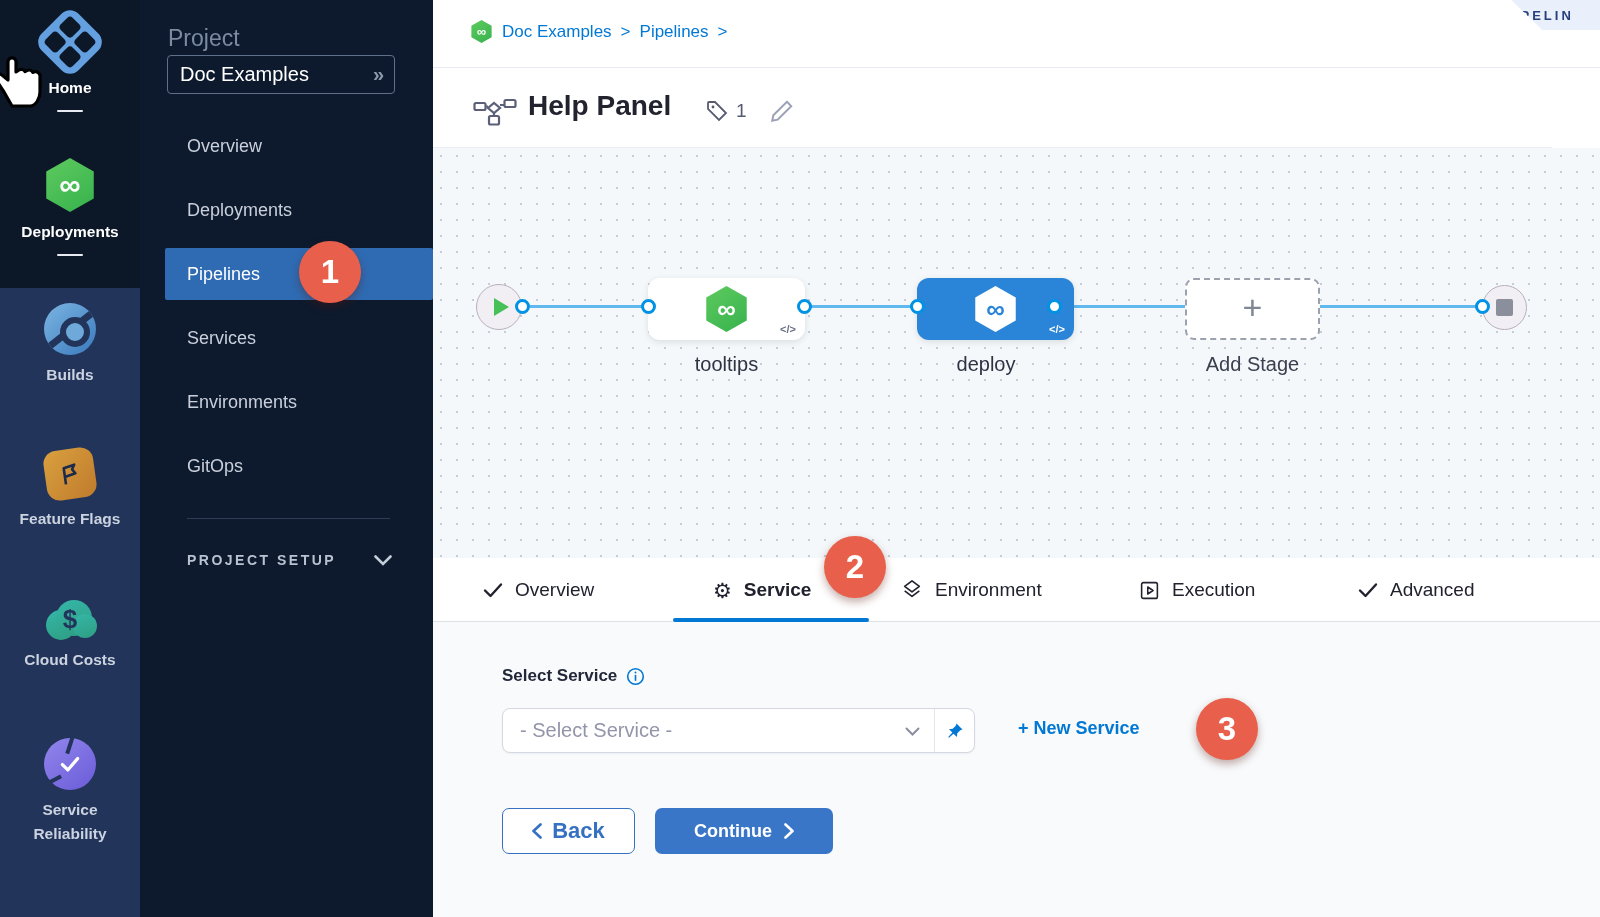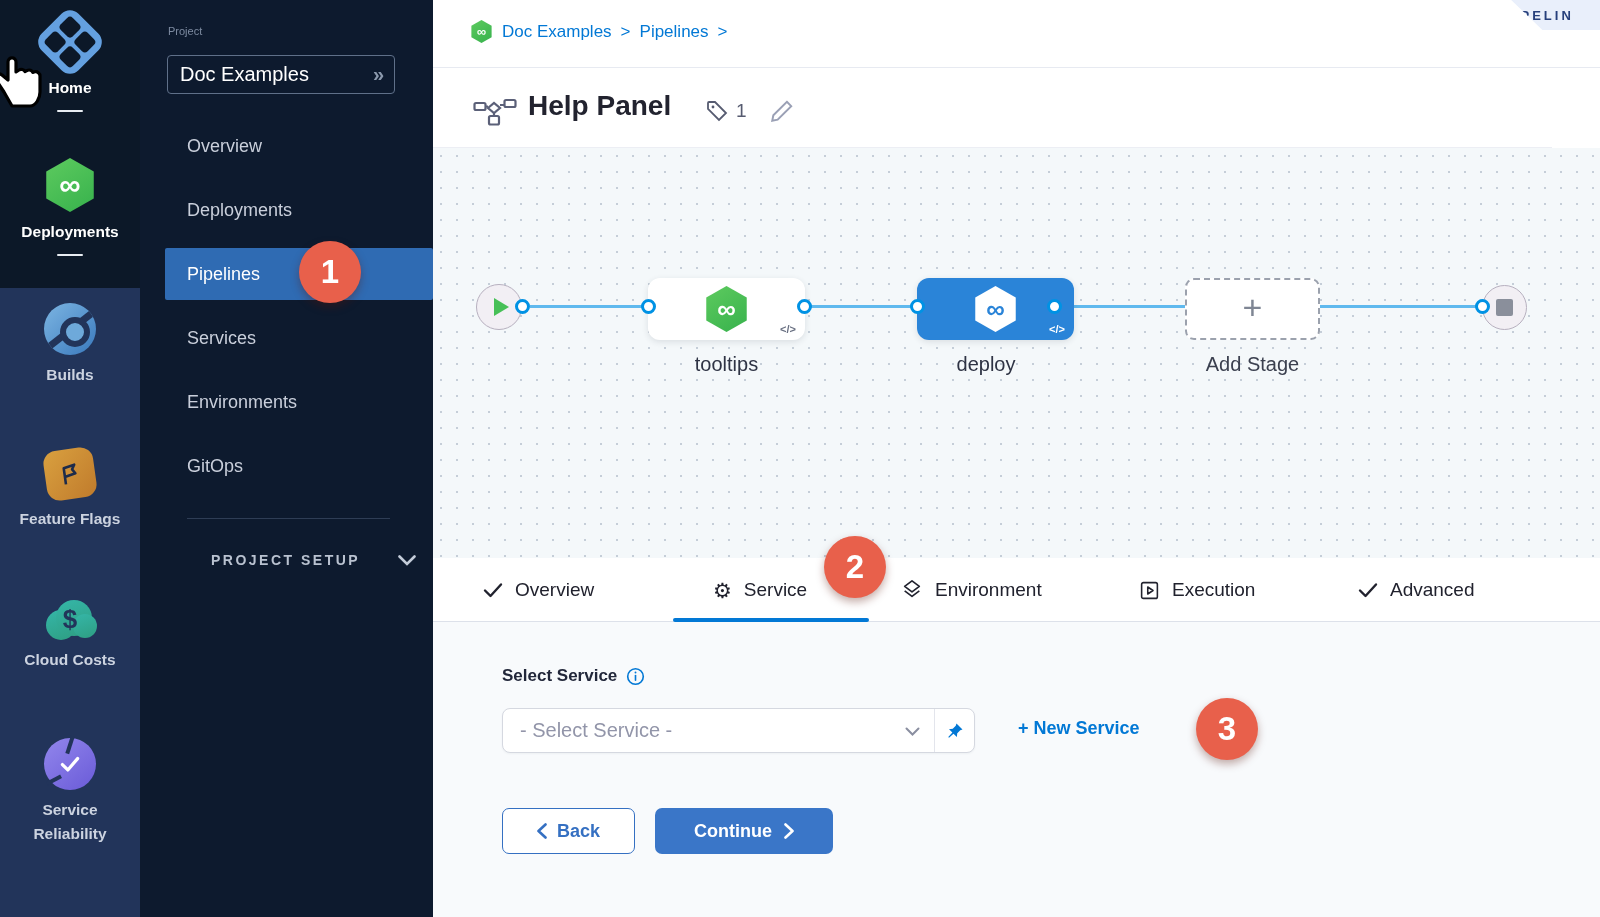--- a/index.html
+++ b/index.html
@@ -29,28 +29,28 @@
   .icon-cc .c1 { width:30px; height:30px; left:4px; top:10px; }
   .icon-cc .c2 { width:36px; height:36px; left:14px; top:0; }
   .icon-cc .c3 { width:24px; height:24px; left:31px; top:14px; }
   .icon-cc .d { position:absolute; left:0; top:4px; width:56px; text-align:center; font-size:26px; font-weight:700; color:#22345a; z-index:2; }
   .icon-sr { width:52px; height:52px; border-radius:50%; background:linear-gradient(140deg,#9286ec,#6a5bd8); position:relative; display:flex; align-items:center; justify-content:center; }
   .icon-sr:before { content:""; position:absolute; left:24px; top:-2px; width:4px; height:18px; background:#22345a; transform:rotate(18deg); }
   .icon-sr:after { content:""; position:absolute; left:8px; bottom:2px; width:4px; height:16px; background:#22345a; transform:rotate(62deg); }
 
   
   .psidebar { position:absolute; left:140px; top:0; width:293px; height:917px; background:#0d1a2e; }
-  .proj-label { position:absolute; left:28px; top:25px; font-size:11px; color:#7d8ba1; }
+  .proj-label { position:absolute; left:28px; top:25px; font-size:23px; color:#7d8ba1; }
   .proj-box { position:absolute; left:27px; top:55px; width:228px; height:39px; border:1px solid #5f7089; border-radius:4px; display:flex; align-items:center; justify-content:space-between; padding:0 12px; cursor:pointer; }
   .proj-box .name { color:#fff; font-size:20px; font-weight:500; }
   .proj-box .dblchev { color:#8b99ad; font-size:20px; font-weight:700; letter-spacing:-2px; }
   .pnav-item { position:absolute; left:0; width:293px; height:52px; display:flex; align-items:center; padding-left:47px; font-size:18px; color:#c9cfdb; cursor:pointer; }
   .pnav-item.sel { background:#2f6bb3; color:#fff; left:25px; width:268px; padding-left:22px; border-radius:2px; }
   .pnav-div { position:absolute; left:47px; top:518px; width:203px; height:1px; background:#2e3d55; }
-  .psetup { position:absolute; left:47px; top:552px; display:flex; align-items:center; gap:38px; cursor:pointer;margin-left:24px; }
+  .psetup { position:absolute; left:47px; top:552px; display:flex; align-items:center; gap:38px; cursor:pointer; }
   .psetup .t { font-size:14px; font-weight:700; letter-spacing:2.5px; color:#b9c2d0; }
 
   
   .main { position:absolute; left:433px; top:0; width:1167px; height:917px; background:#fff; }
   .crumb-row { position:absolute; left:0; top:0; width:1167px; height:68px; background:#fff; border-bottom:1px solid #e7eaf1; }
   .crumbs { position:absolute; left:37px; top:20px; display:flex; align-items:center; gap:9px; font-size:17px; color:#0278d5; font-weight:500; }
   .crumbs a { cursor:pointer; }
   .banner { position:absolute; right:0; top:0; width:120px; height:30px; background:#e9effb; clip-path:polygon(26% 0,100% 0,100% 100%,52% 100%); display:flex; align-items:center; justify-content:center; padding-right:4px; }
   .banner .t { font-size:13px; font-weight:700; letter-spacing:3px; color:#27407c; }
 
@@ -83,21 +83,21 @@
   .tab-underline { position:absolute; left:240px; top:60px; width:196px; height:4px; background:#0278d5; border-radius:2px; }
 
   
   .panel { position:absolute; left:0; top:622px; width:1167px; height:295px; background:#f8fafc; }
   .fld-label { position:absolute; left:69px; top:44px; display:flex; align-items:center; gap:9px; font-size:17px; font-weight:700; color:#22273a; }
   .select-box { position:absolute; left:69px; top:86px; width:473px; height:45px; background:#fff; border:1px solid #d5d8e0; border-radius:8px; display:flex; align-items:center; cursor:pointer; box-shadow:0 1px 2px rgba(40,50,70,.05); }
   .select-box .ph { flex:1; padding-left:17px; font-size:20px; color:#9295a9; }
   .select-box .chev { padding-right:14px; }
   .pin-seg { width:40px; height:100%; border-left:1px solid #e3e5ec; display:flex; align-items:center; justify-content:center; border-radius:0 8px 8px 0; }
   .new-service { position:absolute; left:585px; top:96px; font-size:18px; font-weight:600; color:#0278d5; cursor:pointer; }
-  .btn-back { position:absolute; left:69px; top:186px; width:133px; height:46px; background:#fff; border:1.5px solid #3570c2; border-radius:7px; display:flex; align-items:center; justify-content:center; gap:10px; font-size:18px; font-weight:700; color:#3570c2; cursor:pointer; }
+  .btn-back { position:absolute; left:69px; top:186px; width:133px; height:46px; background:#fff; border:1.5px solid #3570c2; border-radius:7px; display:flex; align-items:center; justify-content:center; gap:10px; font-size:22px; font-weight:700; color:#3570c2; cursor:pointer; }
   .btn-continue { position:absolute; left:222px; top:186px; width:178px; height:46px; background:#3a76c8; border:none; border-radius:7px; display:flex; align-items:center; justify-content:center; gap:12px; font-size:18px; font-weight:700; color:#fff; cursor:pointer; }
 
   
   .badge { position:absolute; width:62px; height:62px; border-radius:50%; background:#e8604b; color:#fff; font-size:33px; font-weight:700; display:flex; align-items:center; justify-content:center; box-shadow:0 4px 8px rgba(90,20,10,.35); z-index:50; }
   .cursor { position:absolute; left:-8px; top:52px; z-index:60; }
 </style>
 </head>
 <body>
 
 <div class="app">
@@ -280,21 +280,21 @@
 
     <div class="tabs-row">
       <div class="tab" style="left:50px;">
         <svg width="20" height="16" viewBox="0 0 20 16" fill="none" stroke="#21222e" stroke-width="2.4" stroke-linecap="round" stroke-linejoin="round">
             <path d="M2 8.5 l5.5 5.5 L18 2.5"></path>
           </svg>
         <span>Overview</span>
       </div>
       <div class="tab" style="left:280px;">
         <span style="font-size:21px;line-height:1;">⚙</span>
-        <span style="font-weight:400;">Service</span>
+        <span style="font-weight:700;">Service</span>
       </div>
       <div class="tab" style="left:468px;">
         <svg width="22" height="22" viewBox="0 0 24 24" fill="none" stroke="#21222e" stroke-width="1.8" stroke-linejoin="round">
             <path d="M12 2 l8 6 -8 6 -8 -6 z"></path>
             <path d="M4 13 l8 6 8 -6"></path>
           </svg>
         <span>Environment</span>
       </div>
       <div class="tab" style="left:925px;">
         <svg width="20" height="16" viewBox="0 0 20 16" fill="none" stroke="#21222e" stroke-width="2.4" stroke-linecap="round" stroke-linejoin="round">

